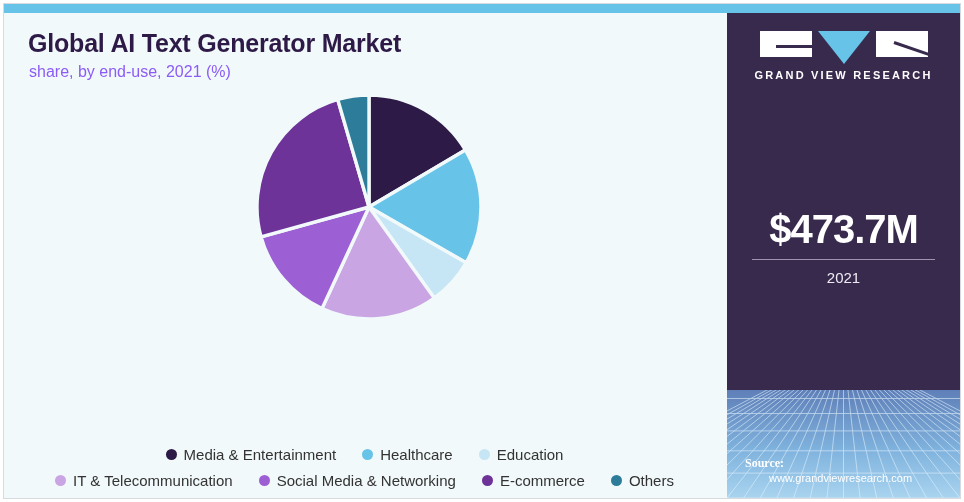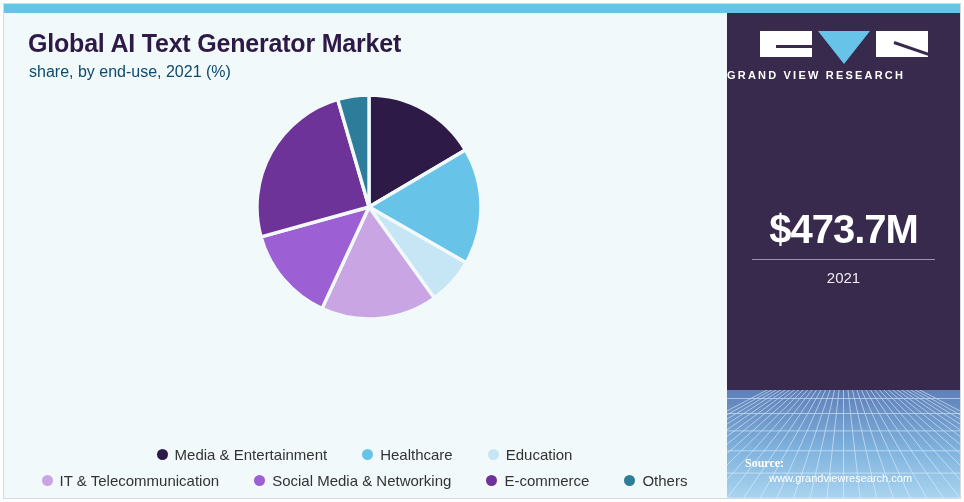--- a/index.html
+++ b/index.html
@@ -40,41 +40,41 @@
   .title{
     position:absolute;left:24px;top:16px;
     font-size:25px;font-weight:bold;
     color:#2e1a47;
     letter-spacing:-0.2px;
     white-space:nowrap;
   }
   .subtitle{
     position:absolute;left:25px;top:50px;
     font-size:16px;font-weight:normal;
-    color:#0c4a6e;
+    color:#8b5cf6;
     white-space:nowrap;
   }
 
   
   .pie-wrap{
     position:absolute;left:253px;top:82px;
     width:224px;height:224px;
   }
   .pie-svg{display:block;width:224px;height:224px;overflow:visible;}
 
   
   .legend{
     position:absolute;left:0px;top:428px;
     width:721px;
   }
   .legend-row{
     display:flex;
     justify-content:center;
     align-items:center;
-    gap:35px;
+    gap:26px;
     height:26px;
   }
   .legend-item{
     display:flex;align-items:center;
     gap:7px;
     white-space:nowrap;
   }
   .legend-dot{
     width:11px;height:11px;border-radius:50%;
     flex:0 0 auto;
@@ -87,20 +87,21 @@
   
   .stat-panel{
     position:absolute;left:727px;top:13px;
     width:233px;height:485px;
     background:#382a4d;
     overflow:hidden;
   }
 
   .logo-block{
     position:absolute;left:0;top:18px;width:233px;
+    text-align:center;
   }
   .logo-marks{
     display:flex;justify-content:center;align-items:flex-start;
     gap:6px;height:28px;
   }
   .mark{position:relative;}
   .mark-g{
     width:52px;height:26px;background:#ffffff;position:relative;
   }
   .mark-g:after{

